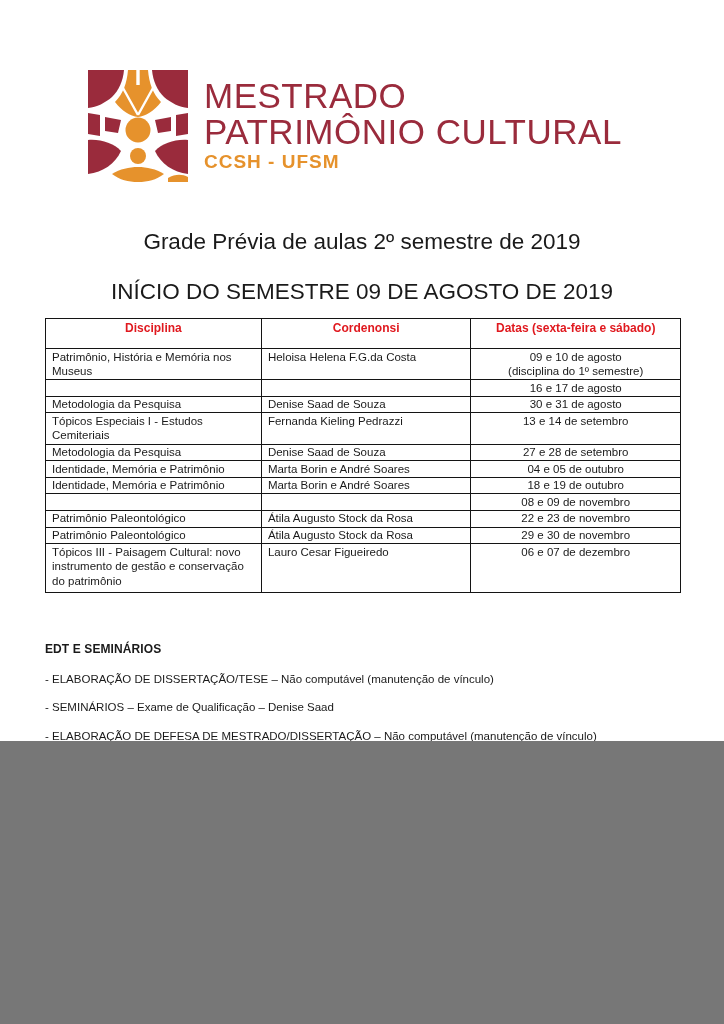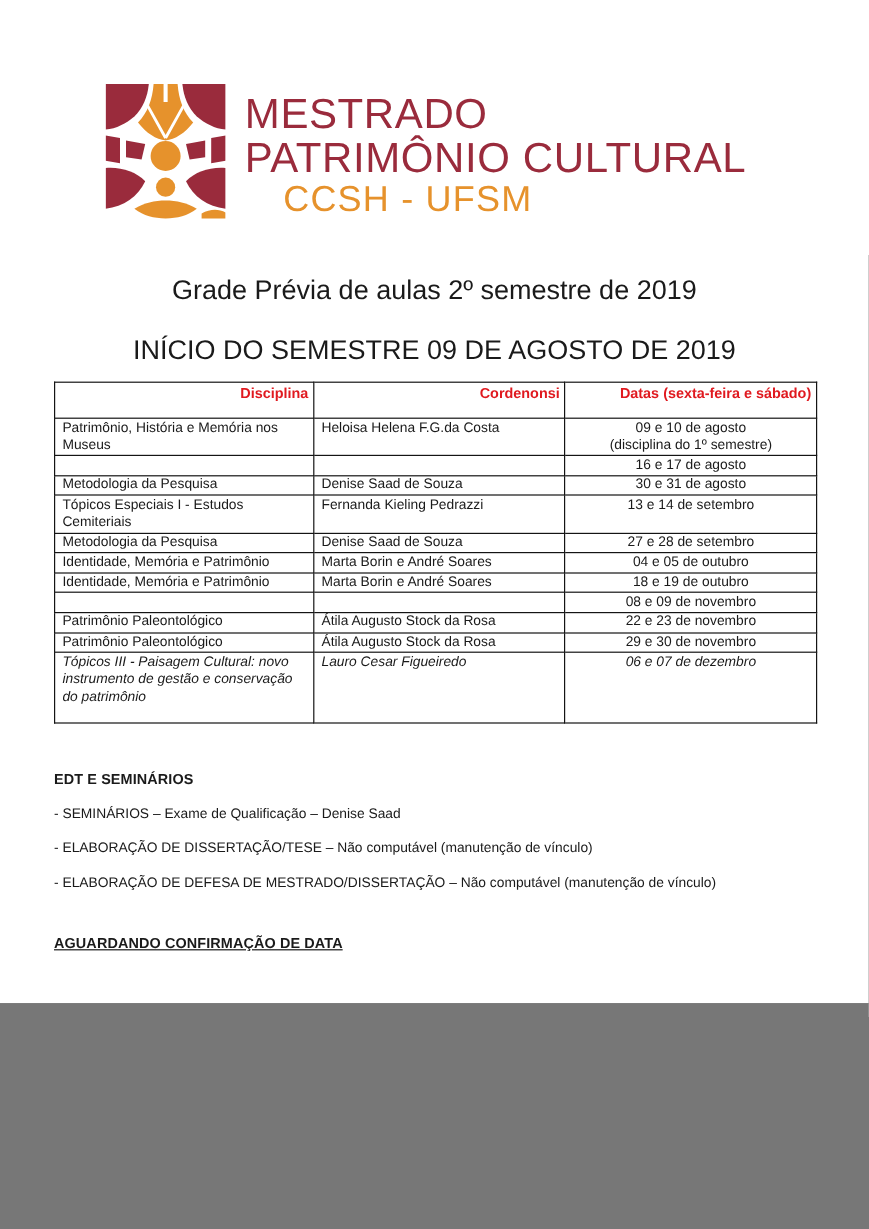--- a/index.html
+++ b/index.html
@@ -5,44 +5,43 @@
   :root{
     --maroon:#9a2b3c;
     --orange:#e6922c;
     --red:#e0191f;
     --ink:#1a1a1a;
   }
   *{margin:0;padding:0;box-sizing:border-box;}
   html,body{background:#777;}
   .page{
     position:relative;
-    width:724px;height:836px;
+    width:724px;height:741px;
     margin:0 auto;
     background:#ffffff;
     font-family:"Liberation Sans", sans-serif;
     color:var(--ink);
     overflow:hidden;
   }
   
   .logo-row{
     position:absolute;top:66px;left:88px;
     display:flex;align-items:flex-start;gap:16px;
   }
   .logo-mark{width:100px;height:120px;flex:0 0 auto;}
   .logo-text{padding-top:12px;line-height:1;}
   .logo-line{
     font-size:35px;color:var(--maroon);
     letter-spacing:0.5px;line-height:1.02;
     font-weight:400;white-space:nowrap;
   }
   .logo-sub{
-    font-size:30px;color:var(--orange);
-    letter-spacing:1px;margin-top:3px;font-weight:400;
+    font-size:19px;color:var(--orange);
+    letter-spacing:1px;margin-top:3px;font-weight:700;
     white-space:nowrap;
-    margin-left:32px;
   }
   
   .doc-title{
     position:absolute;left:0;width:100%;
     text-align:center;font-weight:400;
     font-size:22.5px;color:var(--ink);
   }
   .doc-title.main{top:229px;}
   .doc-title.sub{top:279px;}
   
@@ -55,28 +54,28 @@
   table.schedule col.c2{width:33%;}
   table.schedule col.c3{width:33%;}
   table.schedule th, table.schedule td{
     border:1.5px solid #141414;
     vertical-align:top;
   }
   table.schedule th{
     height:30px;
     padding:2px 4px 0 4px;
     font-size:12px;font-weight:bold;
-    color:var(--red);text-align:right;
+    color:var(--red);text-align:center;
   }
   table.schedule td{
     font-size:11.5px;line-height:1.27;
     padding:0.5px 6px;
   }
   td.col-datas{text-align:center;white-space:pre-line;}
-  table.schedule tbody tr:last-child td{padding-bottom:14px;font-style:italic;}
+  table.schedule tbody tr:last-child td{padding-bottom:4px;}
   
   .notes{
     position:absolute;top:642px;left:45px;right:43px;
     font-size:11.5px;
   }
   .note-heading{
     font-size:12px;font-weight:bold;
     margin-bottom:16px;letter-spacing:0.1px;
   }
   .note-heading.second{margin-top:36px;text-decoration:underline;}
@@ -194,20 +193,20 @@
           <td class="col-disciplina">Tópicos III - Paisagem Cultural: novo instrumento de gestão e conservação do patrimônio</td>
           <td class="col-professor">Lauro Cesar Figueiredo</td>
           <td class="col-datas">06 e 07 de dezembro</td>
         </tr>
       </tbody>
   </table>
 
   <div class="notes">
     <div class="note-heading">EDT E SEMINÁRIOS</div>
     <ul class="note-list">
+        <li>- ELABORAÇÃO DE DISSERTAÇÃO/TESE – Não computável (manutenção de vínculo)</li>
         <li>- SEMINÁRIOS – Exame de Qualificação – Denise Saad</li>
-        <li>- ELABORAÇÃO DE DISSERTAÇÃO/TESE – Não computável (manutenção de vínculo)</li>
         <li>- ELABORAÇÃO DE DEFESA DE MESTRADO/DISSERTAÇÃO – Não computável (manutenção de vínculo)</li>
       </ul>
     <div class="note-heading second">AGUARDANDO CONFIRMAÇÃO DE DATA</div>
   </div>
 
 </div>
 
 </body></html>

